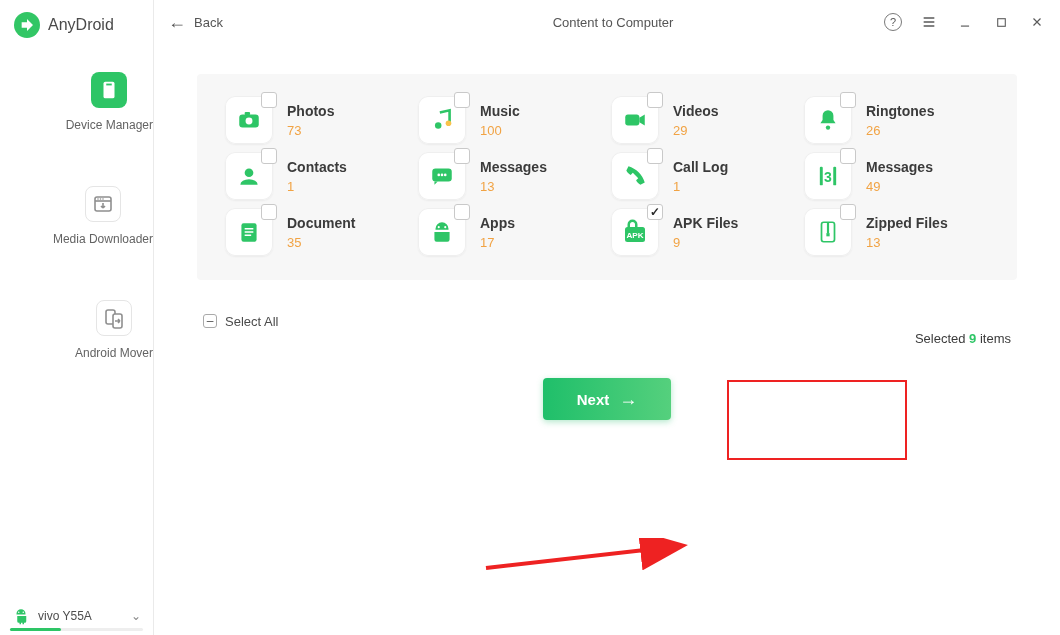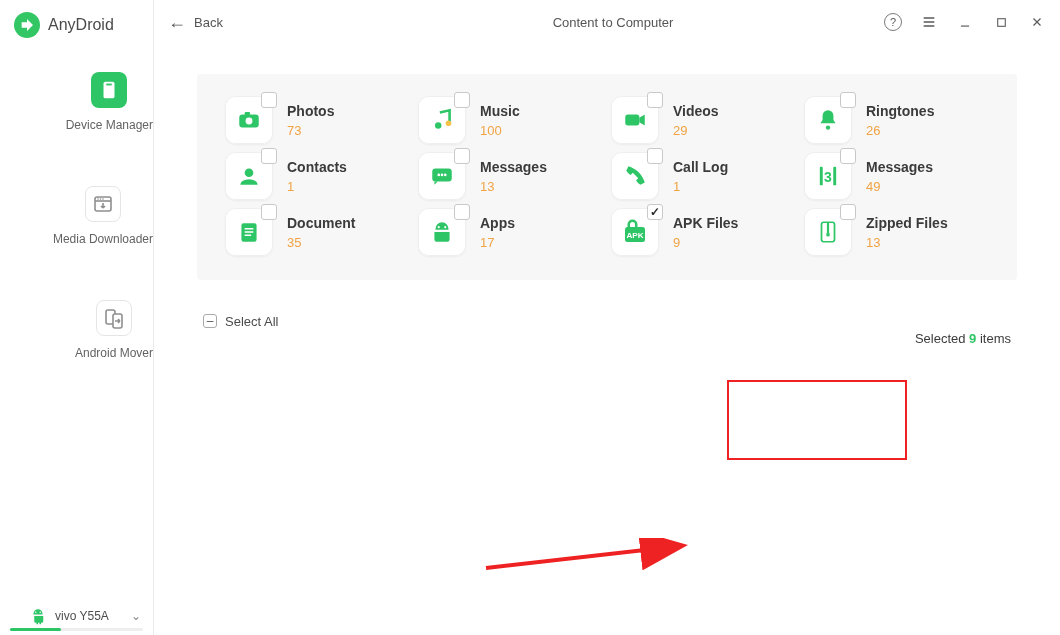--- a/index.html
+++ b/index.html
@@ -22,21 +22,21 @@
 
   .side-items { margin-top: 24px; display: flex; flex-direction: column; gap: 54px; align-items:flex-end;}
   .side-item { display: flex; flex-direction: column; align-items:center; gap:10px; cursor:pointer; }
   .side-item .ic {
     width: 36px; height: 36px; border-radius: 8px; display:flex; align-items:center; justify-content:center;
   }
   .side-item.active .ic { background:#2ec566; }
   .side-item .lbl { font-size: 12px; color:#636363; }
 
   .device-footer {
-    position:absolute; left:17px; right:0; bottom:0; padding:8px 12px 10px 12px;
+    position:absolute; left:0; right:0; bottom:0; padding:8px 12px 10px 12px;
     display:flex; align-items:center; gap:8px;
   }
   .device-footer .android-ic { width:18px;height:18px; }
   .device-footer .dname { font-size:12px; color:#4e4e4e; flex:1; }
   .device-footer .chev { color:#8a8a8a; font-size:12px; }
   .progress-line {position:absolute; left:10px; right:10px; bottom:4px; height:3px; background:#eee; border-radius:2px;}
   .progress-line::after{content:""; display:block; height:100%; width:38%; background:#2ec566; border-radius:2px;}
 
   
   .main { flex:1; position:relative; display:flex; flex-direction:column; }
@@ -387,20 +387,24 @@
 
       <div class="select-bar">
         <span class="sq"></span>
         <span>Select All</span>
         <span class="spacer"></span>
         <span class="sel-count">
           <span>Selected </span><span class="num">9</span><span> items</span>
         </span>
       </div>
 
+      <button class="next-btn">
+        <span>Next</span>
+        <span class="arrw">→</span>
+      </button>
     </div>
 
     <div class="highlight-box"></div>
 
     <svg class="anno-arrow" viewBox="0 0 210 36">
       <defs>
           <marker id="ah" markerWidth="12" markerHeight="10" refX="10" refY="5" orient="auto">
         <path d="M0 0L12 5L0 10z" fill="#e22"></path>
           </marker>
         </defs>

